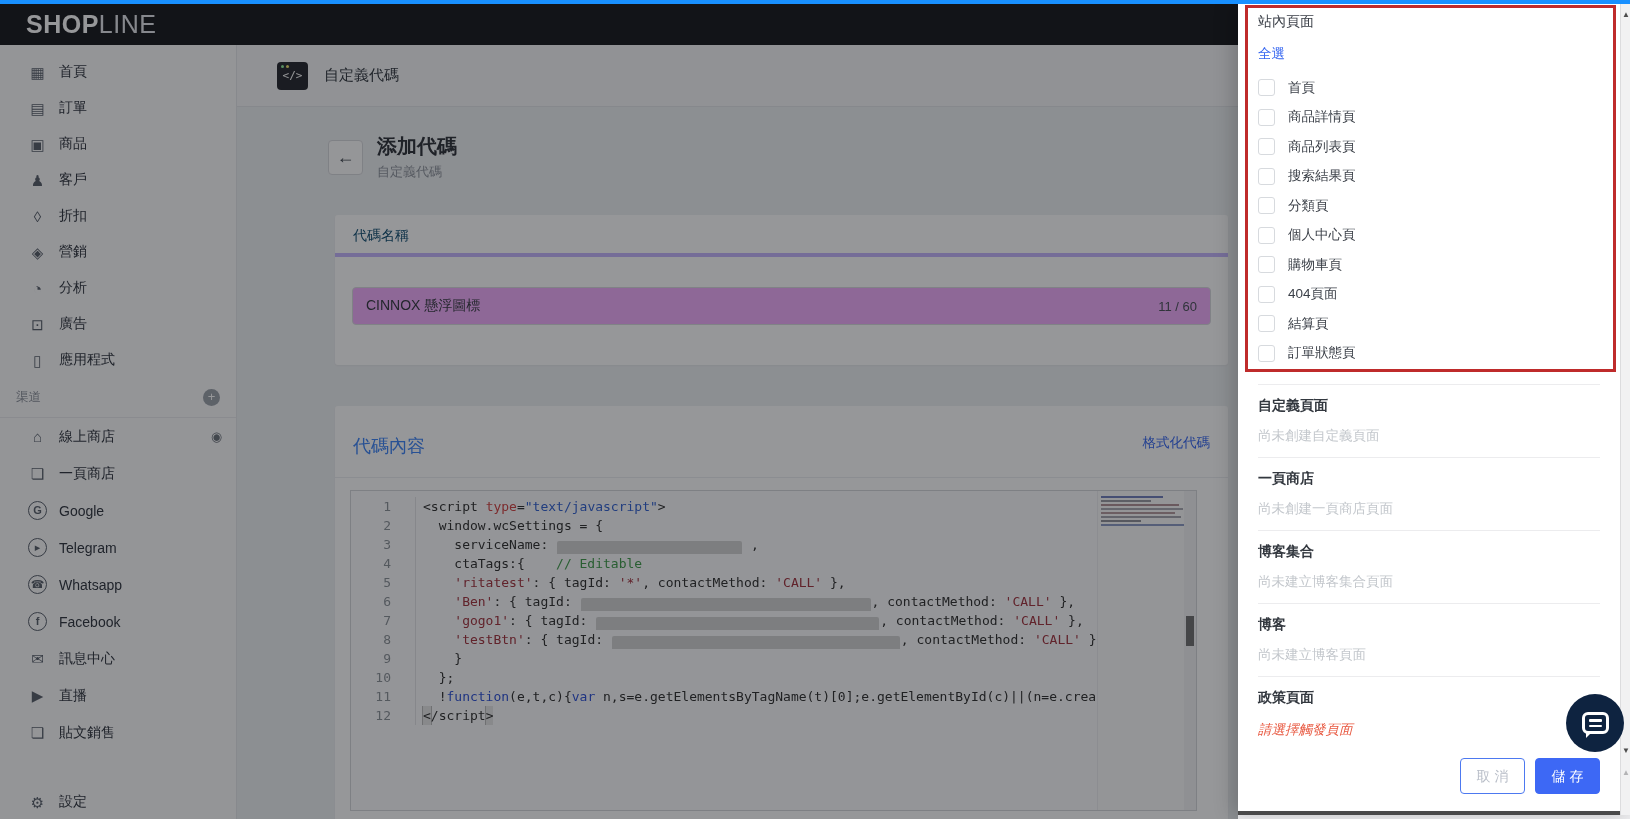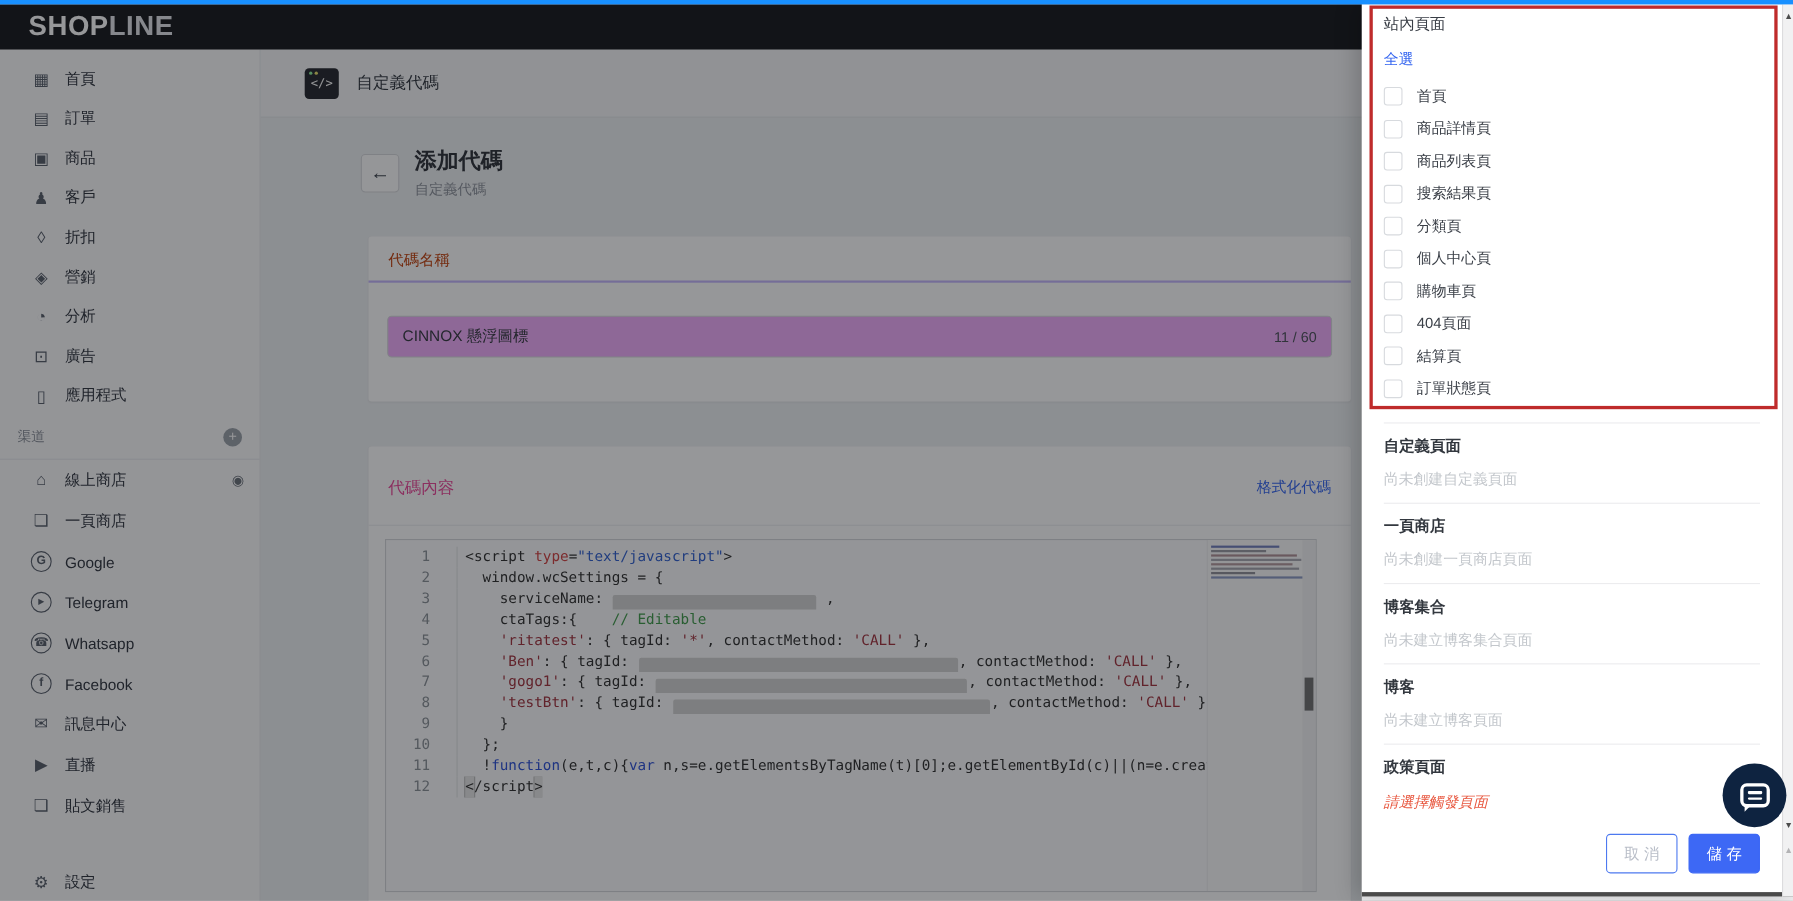--- a/index.html
+++ b/index.html
@@ -7,21 +7,21 @@
   body { position:relative; background:#ececee; font-family:"Liberation Sans","DejaVu Sans",sans-serif; }
 
   
   .blue-strip { position:absolute; left:0; top:0; width:1630px; height:4px; background:#1890ff; z-index:90; }
 
   
   .topbar { position:absolute; left:0; top:4px; width:1238px; height:41px; background:#15161a;
             display:flex; align-items:center; padding-left:26px; z-index:2; }
   .logo { font-size:25px; letter-spacing:.5px; white-space:nowrap; }
   .logo .b { color:#ffffff; font-weight:700; }
-  .logo .l { color:#e3e5e9; font-weight:700; }
+  .logo .l { color:#e3e5e9; font-weight:400; }
 
   
   .sidebar { position:absolute; left:0; top:45px; width:237px; height:774px; background:#fbfbfc;
              border-right:1px solid #e5e7ea; z-index:1; }
   .side-list { list-style:none; }
   #side-main { margin-top:9px; }
   .side-item { height:36px; display:flex; align-items:center; padding:0 14px 0 28px; gap:12px;
                color:#2d323b; font-size:14px; cursor:pointer; }
   .ch .side-item { height:37px; }
   .side-icon { width:19px; height:19px; color:#565d68; font-size:15px; line-height:19px; text-align:center; flex:0 0 19px; }
@@ -47,32 +47,32 @@
                    background:#8eef9a; border-radius:50%; box-shadow:5px 0 0 #e9e06a; }
   .app-title { font-size:15px; color:#2f343c; }
   .back-btn { position:absolute; left:91px; top:95px; width:35px; height:35px; background:#fdfdfd;
               border:1px solid #d6d8dc; border-radius:4px; color:#3c424b; font-size:18px; line-height:33px;
               text-align:center; cursor:pointer; }
   .page-title { position:absolute; left:140px; top:88px; font-size:20px; font-weight:700; color:#2b2f36; }
   .page-subtitle { position:absolute; left:140px; top:118px; font-size:13px; color:#8b919a; }
 
   .card { position:absolute; background:#ffffff; border-radius:3px; box-shadow:0 1px 2px rgba(0,0,0,.04); }
   .card1 { left:98px; top:170px; width:893px; height:150px; }
-  .card-title-row { height:42px; line-height:42px; padding:0 18px; font-size:14px; color:#c2410c;
-                    border-bottom:2px solid #c4b5fd; }
+  .card-title-row { height:42px; line-height:42px; padding:0 18px; font-size:14px; color:#0c4a6e;
+                    border-bottom:4px solid #c4b5fd;font-family:Liberation Mono, monospace; }
   .name-input { margin:30px 17px 0 17px; height:38px; border:1px solid #d8dadd; border-radius:4px;
                 display:flex; align-items:center; padding:0 13px; background:#f0abfc; }
   .name-input input { flex:1; border:none; outline:none; font-size:14px; color:#33373e;
                       font-family:"Liberation Sans","DejaVu Sans",sans-serif; background:transparent; }
   .char-counter { font-size:13px; color:#4a4f57; }
 
   .card2 { left:98px; top:361px; width:893px; height:413px; border-radius:3px 3px 0 0; }
   .card2-title-row { height:72px; padding:28px 18px 0 18px; display:flex; align-items:flex-start;
                      border-bottom:1px solid #ebedf0; }
-  .card2-title { font-size:15px; color:#ec4899; flex:1; }
+  .card2-title { font-size:18px; color:#3b82f6; flex:1; }
   .format-link { font-size:13.5px; color:#3465f0; cursor:pointer; }
 
   
   .editor { position:absolute; left:15px; top:84px; width:847px; height:321px; background:#fcfcfd;
             border:1px solid #d5d7da; overflow:hidden; font-family:"DejaVu Sans Mono",monospace; font-size:13px; }
   .code-scroll { position:absolute; left:0; top:6px; width:758px; }
   .cl { display:flex; height:19px; line-height:19px; white-space:pre; }
   .ln { flex:0 0 65px; text-align:right; padding-right:24px; color:#8a9097; border-right:1px solid #e2e3e6; }
   .lc { padding-left:7px; color:#2d2d2d; overflow:hidden; white-space:pre; }
   .lc span { display:inline-block; vertical-align:bottom; }

